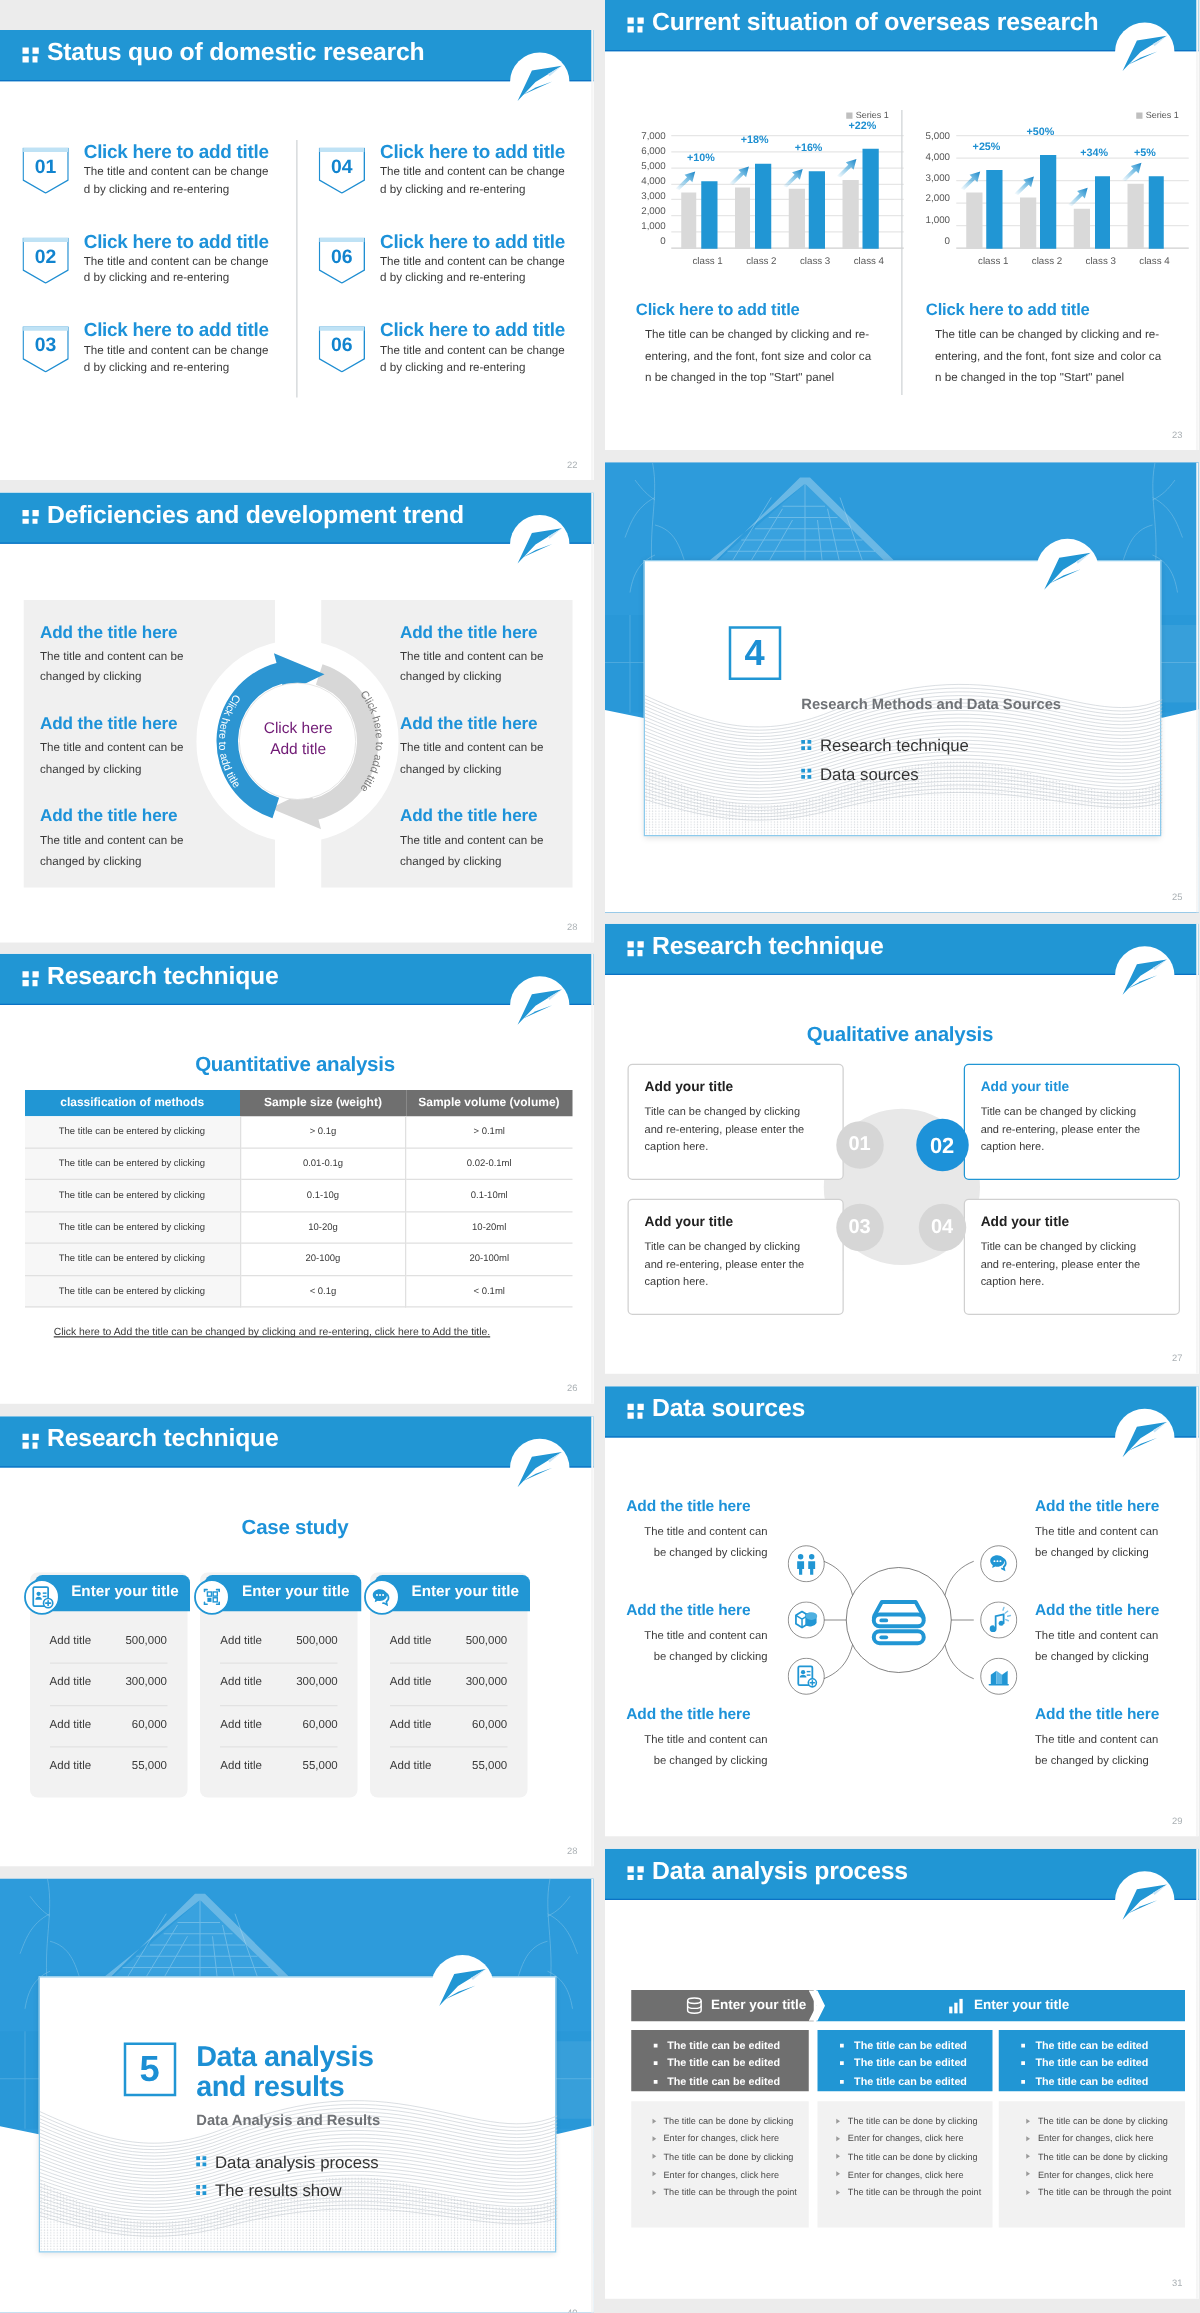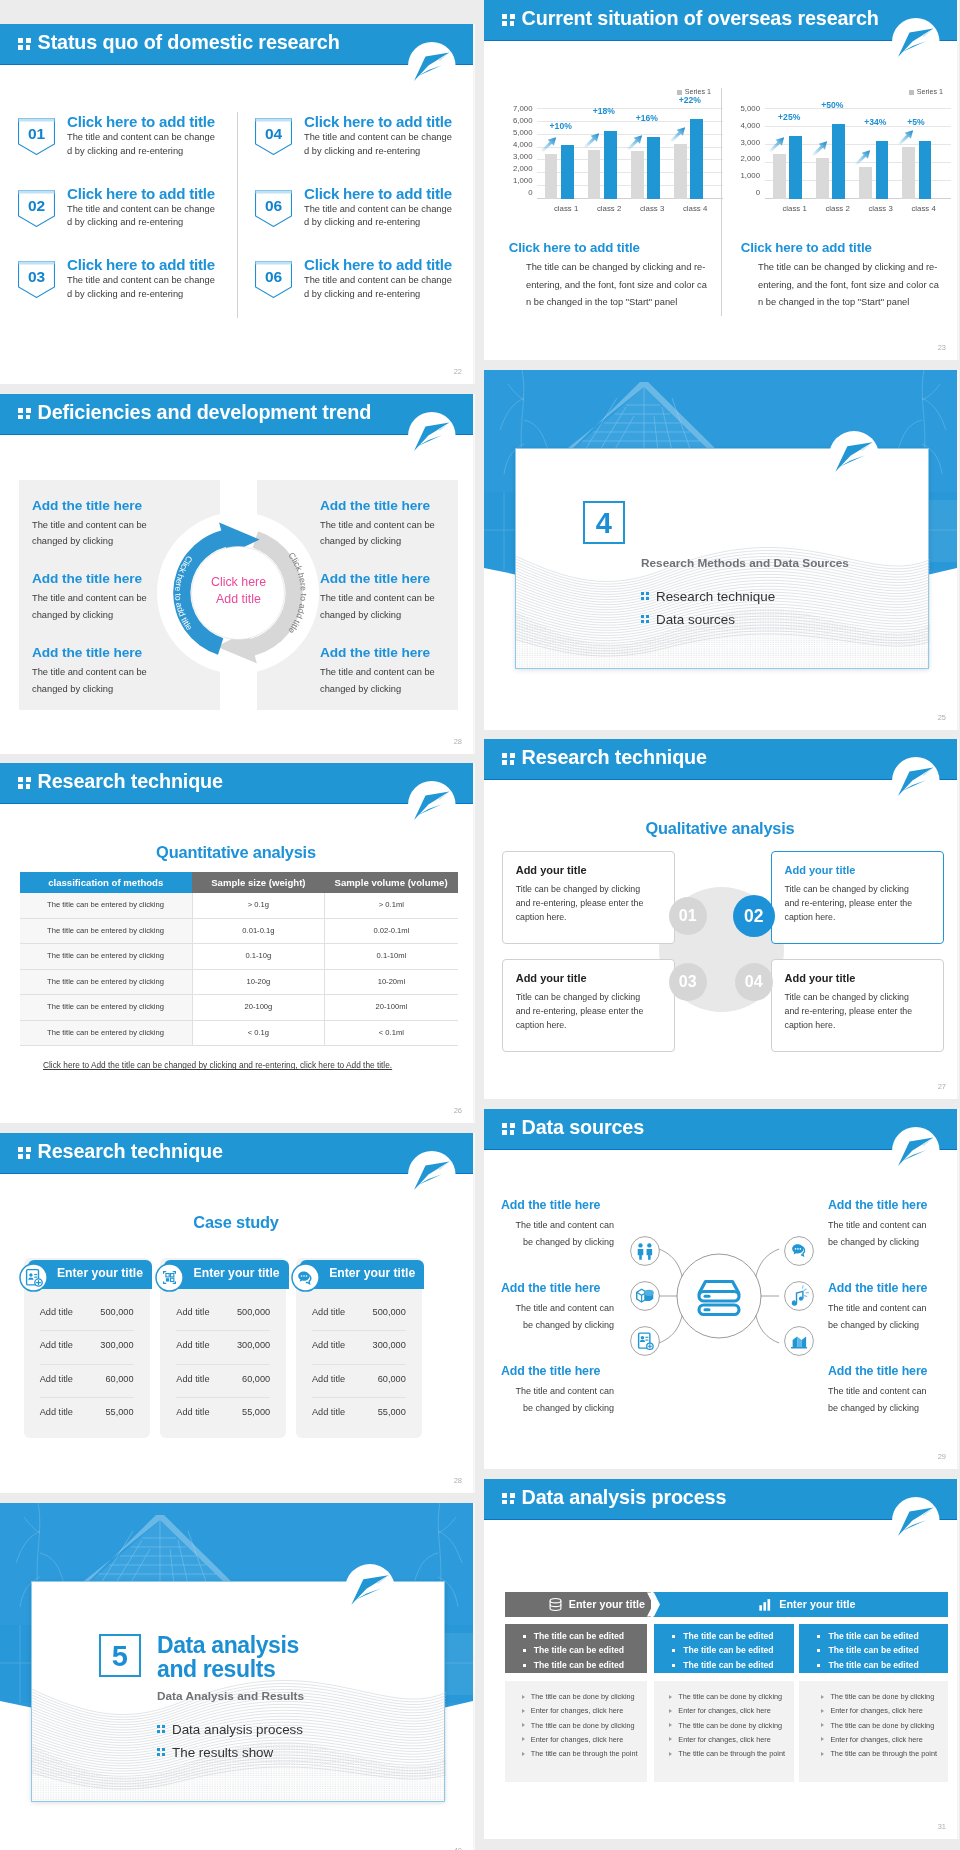--- a/index.html
+++ b/index.html
@@ -51,31 +51,31 @@
   .gl[style*="bottom:0"]{background:#d0d0d0;}
   .grp{position:relative;display:flex;align-items:flex-end;gap:3.5px;width:42.8px;height:100%;z-index:2;}
   .bar{width:12.8px;}
   .bar.g{background:#d9d9d9;}
   .bar.b{background:#2196d4;}
   .ann{position:absolute;left:50%;transform:translateX(-50%);font-size:8.6px;font-weight:bold;color:#1d8fd1;white-space:nowrap;}
   .arw{position:absolute;width:17px;height:16px;}
   .xaxis{position:absolute;left:40.6px;top:95px;width:172px;display:flex;}
   .xaxis span{flex:1;text-align:center;font-size:7.8px;color:#555;}
   .s2-ct{position:absolute;left:4.7px;top:239.5px;font-size:13.3px;font-weight:bold;color:#1d92d9;letter-spacing:-0.15px;}
-  .s2-cb{position:absolute;left:22px;top:259px;width:184px;font-size:9.3px;color:#3a3a3a;line-height:17.6px;word-break:break-all;}
+  .s2-cb{position:absolute;left:12px;top:259px;width:184px;font-size:9.3px;color:#3a3a3a;line-height:17.6px;word-break:break-all;}
 
   
   .s3-panel{position:absolute;top:86.3px;width:201px;height:229.7px;background:#f0f0f0;}
   .s3-pl{left:18.6px;} .s3-pr{left:256.5px;}
   .s3-txt{position:absolute;width:190px;}
   .s3-t{font-size:13.7px;font-weight:bold;color:#1d92d9;letter-spacing:-0.1px;}
   .s3-b{margin-top:4px;font-size:9.3px;color:#3a3a3a;line-height:16.5px;width:122px;}
   .s3-ring{position:absolute;left:157.3px;top:118.7px;width:162px;height:162px;}
   .ringtxt{font-family:"Liberation Sans",sans-serif;font-size:8.6px;}
-  .s3-center{position:absolute;left:190px;top:180px;width:97px;text-align:center;font-size:12.4px;color:#ec4899;line-height:17.5px;}
+  .s3-center{position:absolute;left:190px;top:180px;width:97px;text-align:center;font-size:12.4px;color:#701a75;line-height:17.5px;}
 
   
   .sect{background:#2a9ade;}
   .sect-bg{position:absolute;left:0;top:0;width:476px;height:360px;overflow:hidden;}
   .bld{position:absolute;left:0;top:0;width:476px;height:300px;}
   .sect-white{position:absolute;left:0;top:0;width:476px;height:360px;}
   .sect-card{position:absolute;left:31px;top:78.5px;width:414px;height:221px;background:#fff;border:1px solid #8ccaec;box-sizing:border-box;box-shadow:0 1px 5px rgba(0,0,0,.13);}
   .sect-card .wave{border-radius:0 0 2px 2px;}
   .wave{position:absolute;left:0;bottom:0;width:414px;height:150px;}
   .sect-logo{position:absolute;left:313px;top:-18px;width:50px;height:50px;z-index:5;}

